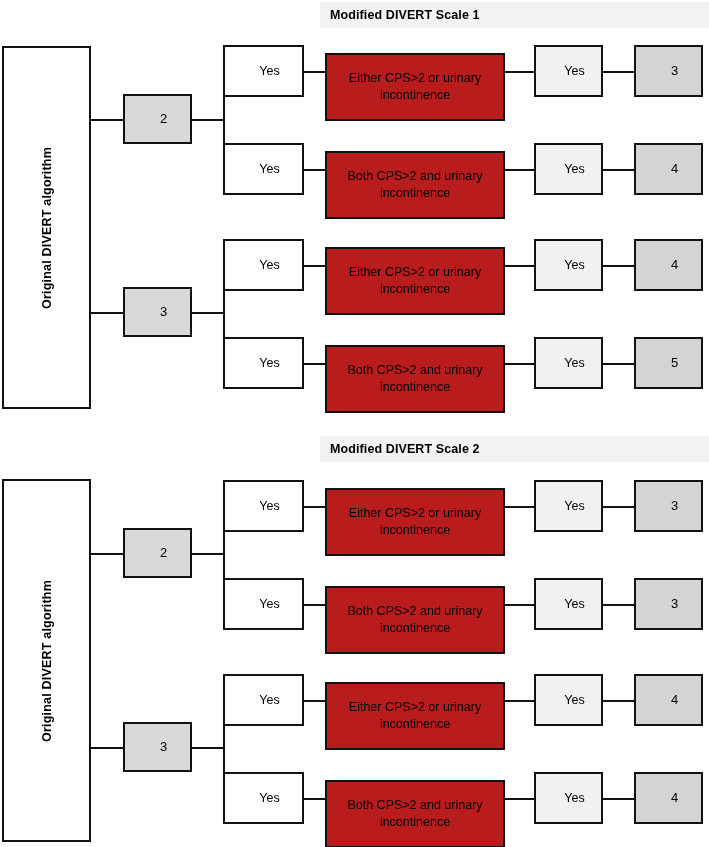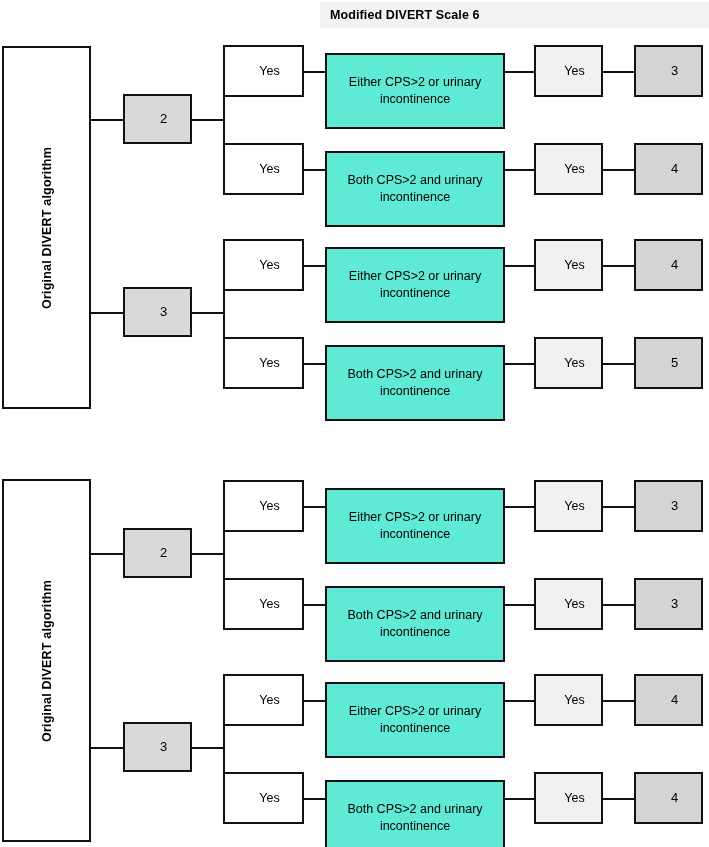--- a/index.html
+++ b/index.html
@@ -78,23 +78,23 @@
     height: 50px;
     font-size: 13px;
   }
   .node-yes-left {
     background: #ffffff;
     width: 81px;
     height: 52px;
     font-size: 12.5px;
   }
   .node-cond {
-    background: #5eead4;
+    background: #b91c1c;
     width: 180px;
-    height: 76px;
+    height: 68px;
     padding: 0 8px;
   }
   .node-yes-right {
     background: #f1f1f1;
     width: 69px;
     height: 52px;
     font-size: 12.5px;
   }
   .node-score {
     background: #d4d4d4;
@@ -114,21 +114,21 @@
     width: 0;
     border-left: 2px solid #111111;
   }
 </style>
 </head>
 <body>
 
 <div class="scale-section" style="position:absolute; left:0; top:0; height:425px;">
 
   <div class="section-header" style="top:2px;">
-    <span class="section-header-text">Modified DIVERT Scale 6</span>
+    <span class="section-header-text">Modified DIVERT Scale 1</span>
   </div>
 
   <div class="algo-box" style="top:46px; height:363px;">
     <span class="algo-label">Original DIVERT algorithm</span>
   </div>
 
   <div class="conn-h" style="left:89px; top:119px; width:35px;"></div>
   <div class="node node-branch" style="left:123px; top:94px;">2</div>
   <div class="conn-h" style="left:190px; top:119px; width:34px;"></div>
   <div class="conn-v" style="left:223px; top:71px; height:98px;"></div>
@@ -166,20 +166,23 @@
   <div class="conn-h" style="left:303px; top:363px; width:23px;"></div>
   <div class="node node-cond" style="left:325px; top:345px;">Both CPS&gt;2 and urinary incontinence</div>
   <div class="conn-h" style="left:504px; top:363px; width:31px;"></div>
   <div class="node node-yes-right" style="left:534px; top:337px;">Yes</div>
   <div class="conn-h" style="left:602px; top:363px; width:33px;"></div>
   <div class="node node-score" style="left:634px; top:337px;">5</div>
 </div>
 
 <div class="scale-section" style="position:absolute; left:0; top:436px; height:411px;">
 
+  <div class="section-header" style="top:0px;">
+    <span class="section-header-text">Modified DIVERT Scale 2</span>
+  </div>
 
   <div class="algo-box" style="top:43px; height:363px;">
     <span class="algo-label">Original DIVERT algorithm</span>
   </div>
 
   <div class="conn-h" style="left:89px; top:117px; width:35px;"></div>
   <div class="node node-branch" style="left:123px; top:92px;">2</div>
   <div class="conn-h" style="left:190px; top:117px; width:34px;"></div>
   <div class="conn-v" style="left:223px; top:70px; height:98px;"></div>
 

